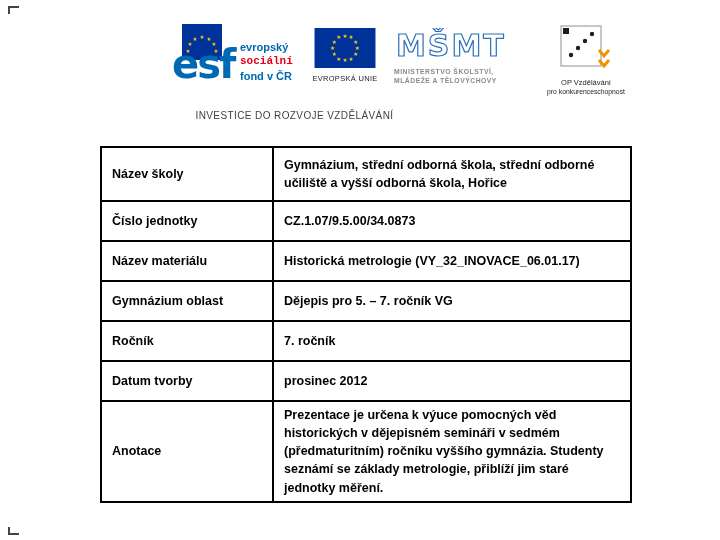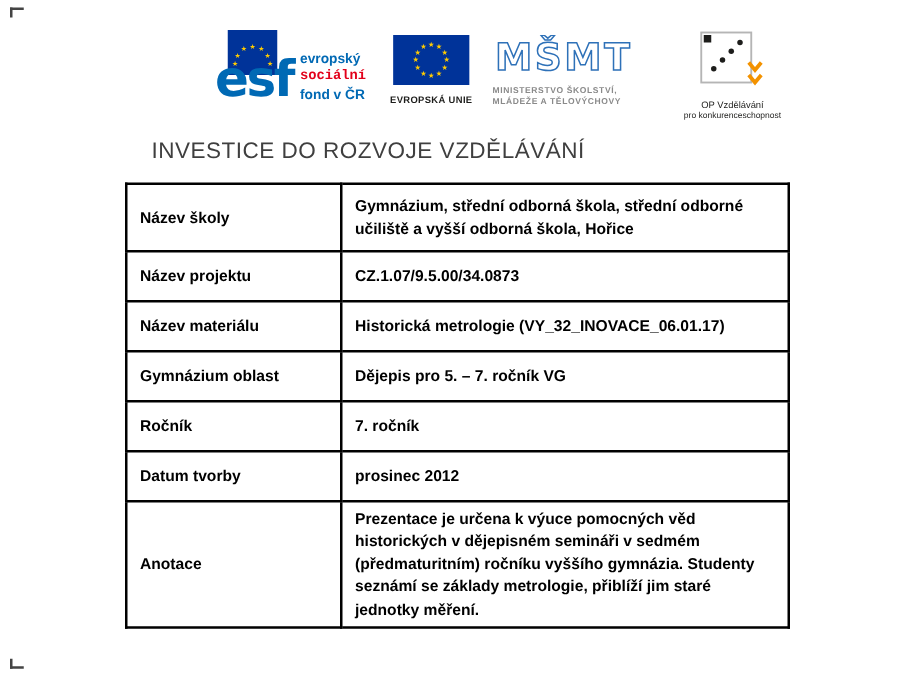--- a/index.html
+++ b/index.html
@@ -38,40 +38,40 @@
   .esf-caption {
     position: absolute; left: 68px; top: 16px;
     font-size: 11px; font-weight: bold; line-height: 1.3; white-space: nowrap;
   }
   .esf-caption .c1, .esf-caption .c3 { color: #0069b4; }
   .esf-caption .c2 { color: #e2001a; font-family: Liberation Mono, monospace; }
 
   
   .eu { width: 66px; text-align: center; padding-top: 4px; }
   .eu-caption {
-    font-size: 7.5px; font-weight: bold; color: #1d1d1b;
+    font-size: 7.5px; font-weight: normal; color: #1d1d1b;
     margin-top: 2px; letter-spacing: 0.3px; white-space: nowrap;
   }
 
   
   .msmt { width: 126px; padding-top: 4px; }
   .msmt-caption {
     font-size: 6.8px; font-weight: bold; color: #8a8a8a;
     letter-spacing: 0.5px; line-height: 1.35; margin-top: 1px; white-space: nowrap;
   }
 
   
   .opvk { width: 100px; text-align: center; }
   .opvk-caption { font-size: 7.5px; font-weight: normal; color: #1d1d1b; line-height: 1.3; white-space: nowrap; }
   .opvk-caption .l2 { font-size: 6.8px; }
 
   
   .slogan {
     position: absolute; top: 110px; left: 0; width: 589px;
-    text-align: center; font-size: 18px; color: #3f3f3f; letter-spacing: 0.4px;
+    text-align: center; font-size: 10px; color: #3f3f3f; letter-spacing: 0.4px;
   }
 
   
   .meta-table {
     position: absolute; top: 146px; left: 100px; width: 532px;
     border-collapse: collapse; table-layout: fixed;
   }
   .meta-table td {
     border: 2px solid #000;
     font-size: 12.5px; font-weight: bold; color: #000;
@@ -169,21 +169,21 @@
 
   <div class="slogan">INVESTICE DO ROZVOJE VZDĚLÁVÁNÍ</div>
 
   <table class="meta-table">
     <tbody>
       <tr>
         <td class="label">Název školy</td>
         <td>Gymnázium, střední odborná škola, střední odborné učiliště a vyšší odborná škola, Hořice</td>
       </tr>
       <tr>
-        <td class="label">Název projektu</td>
+        <td class="label">Číslo jednotky</td>
         <td>CZ.1.07/9.5.00/34.0873</td>
       </tr>
       <tr>
         <td class="label">Název materiálu</td>
         <td>Historická metrologie (VY_32_INOVACE_06.01.17)</td>
       </tr>
       <tr>
         <td class="label">Gymnázium oblast</td>
         <td>Dějepis pro 5. – 7. ročník VG</td>
       </tr>

